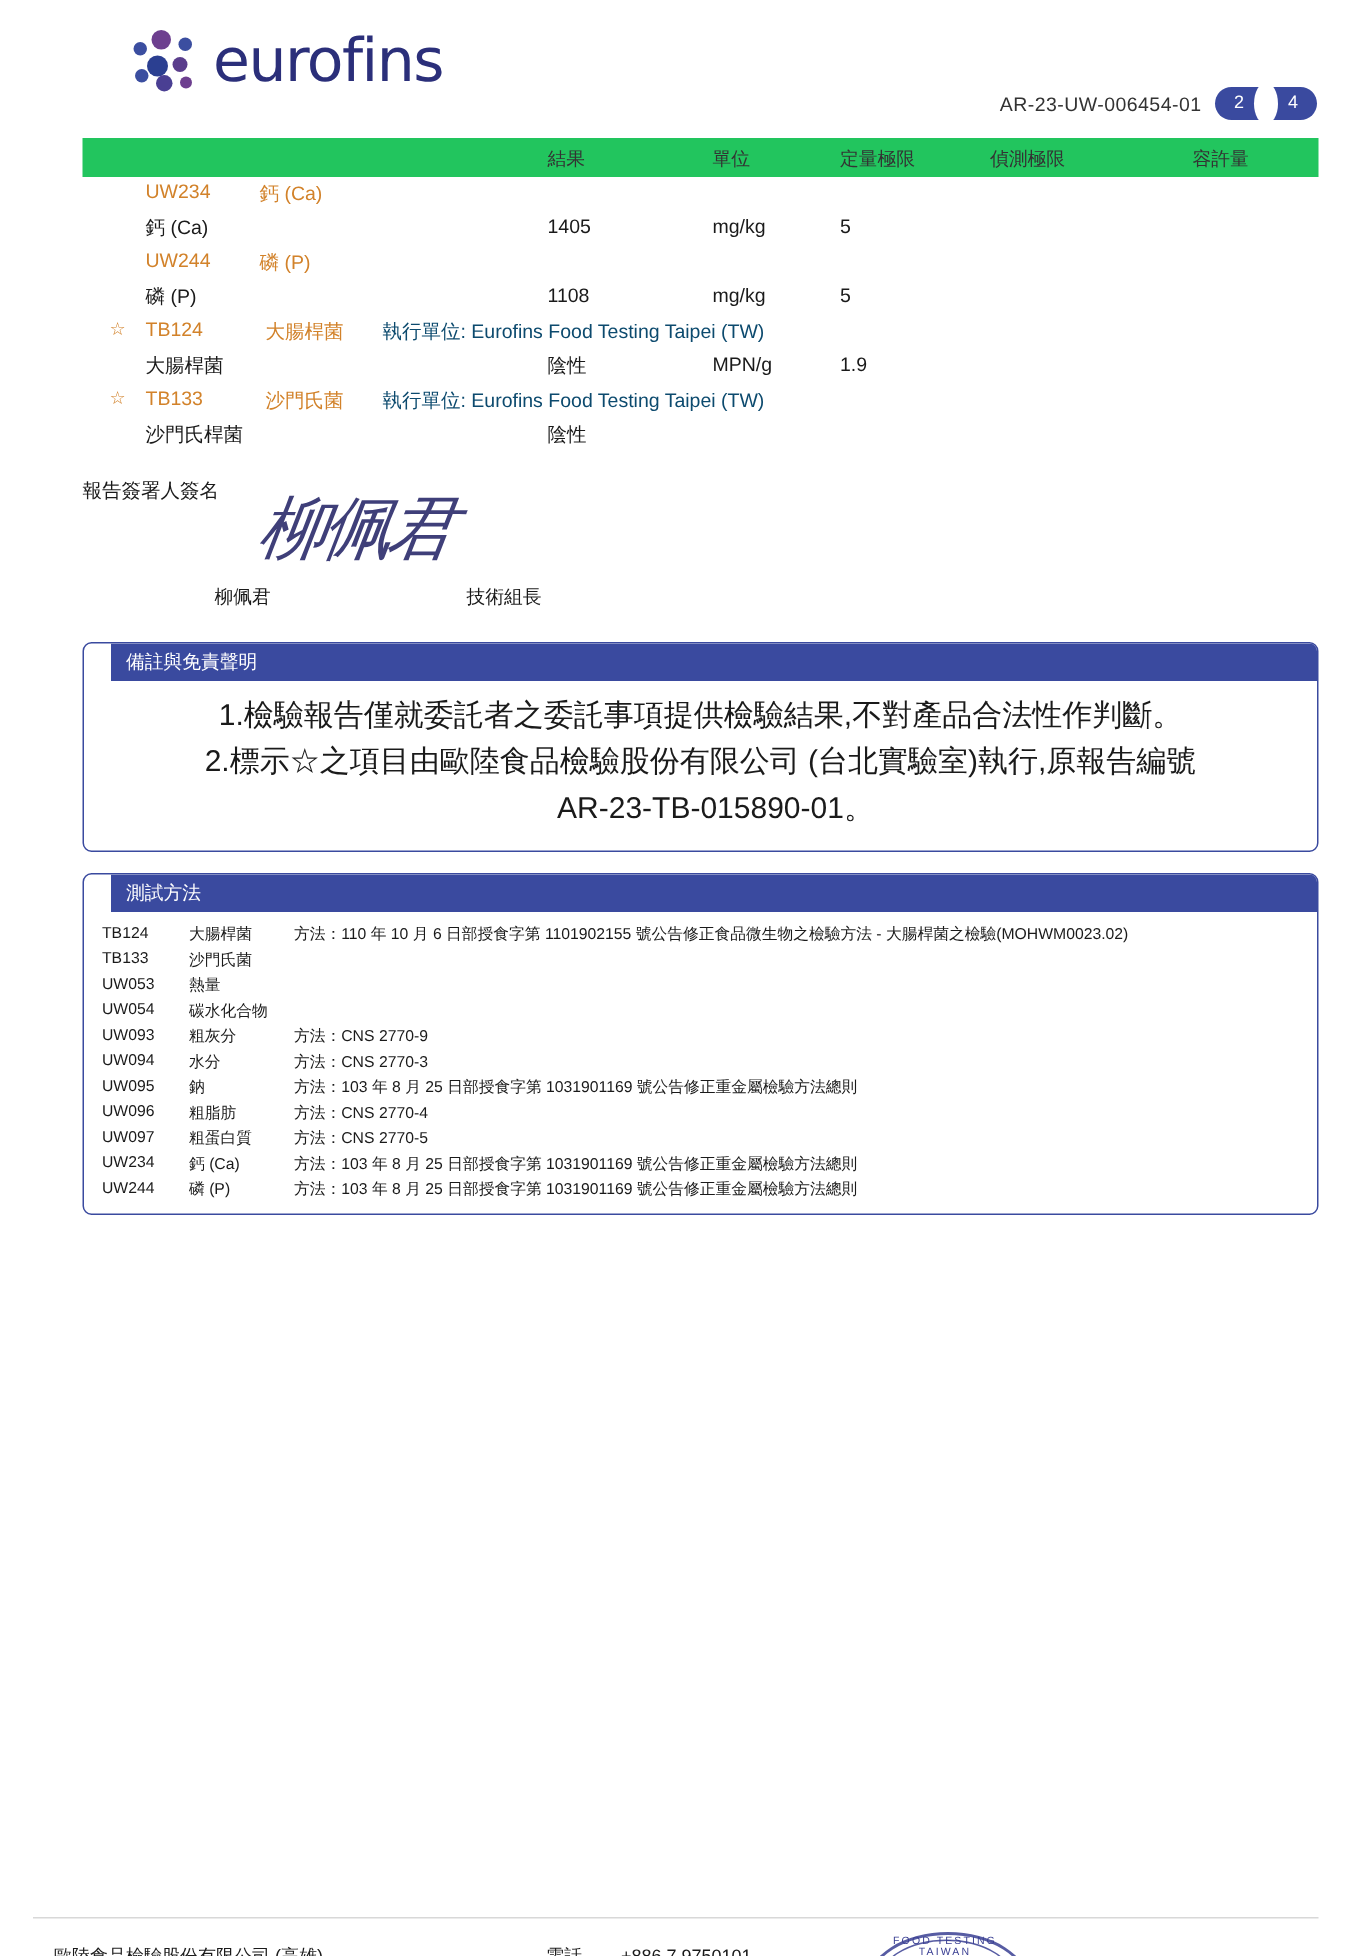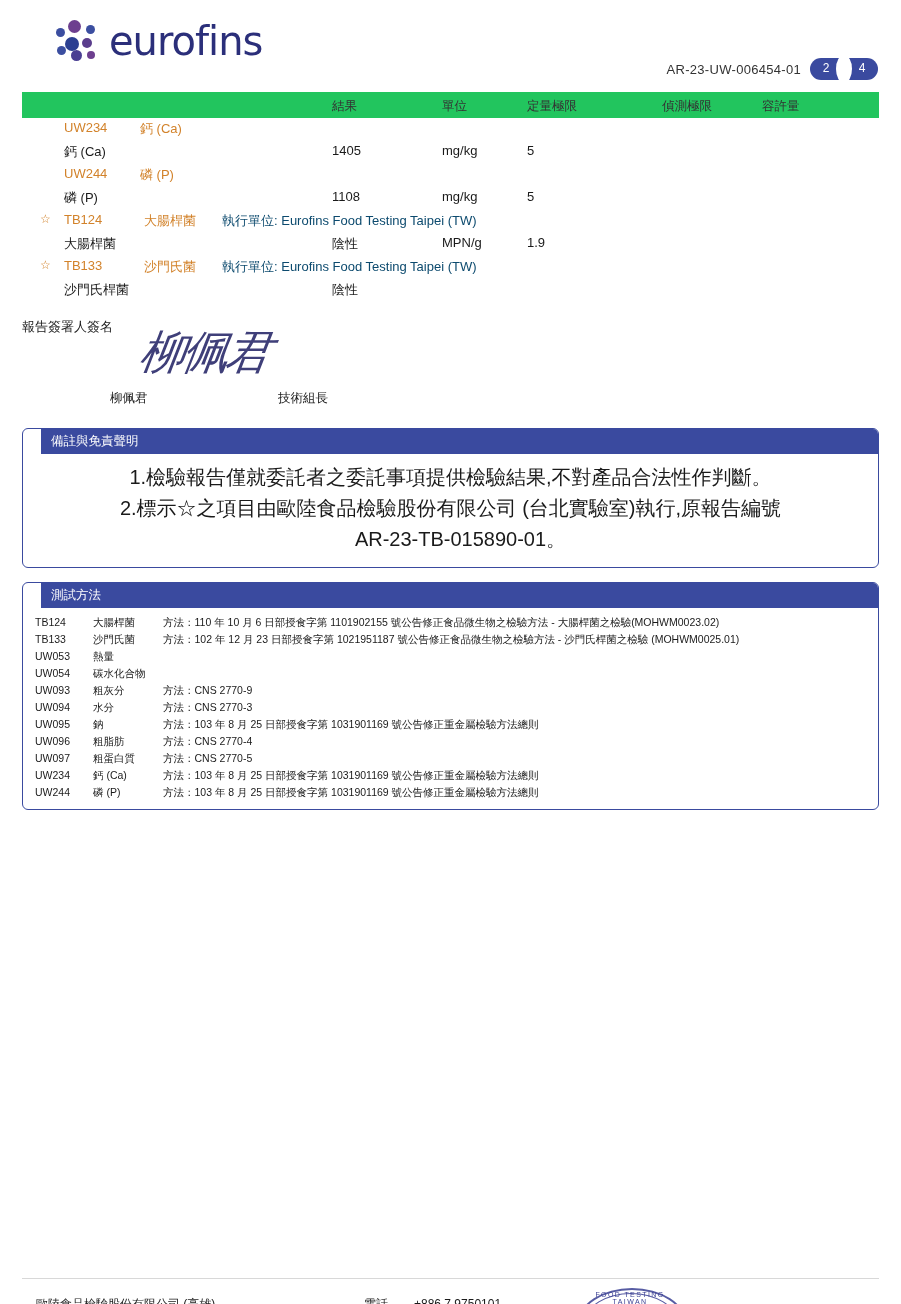--- a/index.html
+++ b/index.html
@@ -13,20 +13,21 @@
     font-family: "Liberation Sans", sans-serif;
     color: #1a1a1a;
     position: relative;
     overflow: hidden;
   }
   .page {
     position: relative;
     width: 901px;
     height: 1304px;
     box-sizing: border-box;
+    padding-left: 33px;
   }
 
   
   .header {
     position: relative;
     height: 92px;
   }
   .logo-wrap {
     position: absolute;
     left: 55px;
@@ -113,21 +114,21 @@
     font-size: 12.5px;
     color: #333;
   }
   .table-head span {
     position: absolute;
     top: 6px;
   }
   .col-result  { left: 310px; }
   .col-unit    { left: 420px; }
   .col-quant   { left: 505px; }
-  .col-detect  { left: 640px; }
+  .col-detect  { left: 605px; }
   .col-limit   { left: 740px; }
 
   .res-body {
     margin: 0 22px;
     position: relative;
     font-size: 13px;
   }
   .row {
     position: relative;
     height: 23px;
@@ -418,21 +419,20 @@
     <div class="panel-title">測試方法</div>
     <div class="methods-body">
       <div class="m-row">
         <span class="m-code">TB124</span>
         <span class="m-nm">大腸桿菌</span>
         <span class="m-txt">方法：110 年 10 月 6 日部授食字第 1101902155 號公告修正食品微生物之檢驗方法 - 大腸桿菌之檢驗(MOHWM0023.02)</span>
       </div>
       <div class="m-row">
         <span class="m-code">TB133</span>
         <span class="m-nm">沙門氏菌</span>
-        <span class="m-txt">方法：102 年 12 月 23 日部授食字第 1021951187 號公告修正食品微生物之檢驗方法 - 沙門氏桿菌之檢驗 (MOHWM0025.01)</span>
       </div>
       <div class="m-row">
         <span class="m-code">UW053</span>
         <span class="m-nm">熱量</span>
         <span class="m-txt"></span>
       </div>
       <div class="m-row">
         <span class="m-code">UW054</span>
         <span class="m-nm">碳水化合物</span>
         <span class="m-txt"></span>

